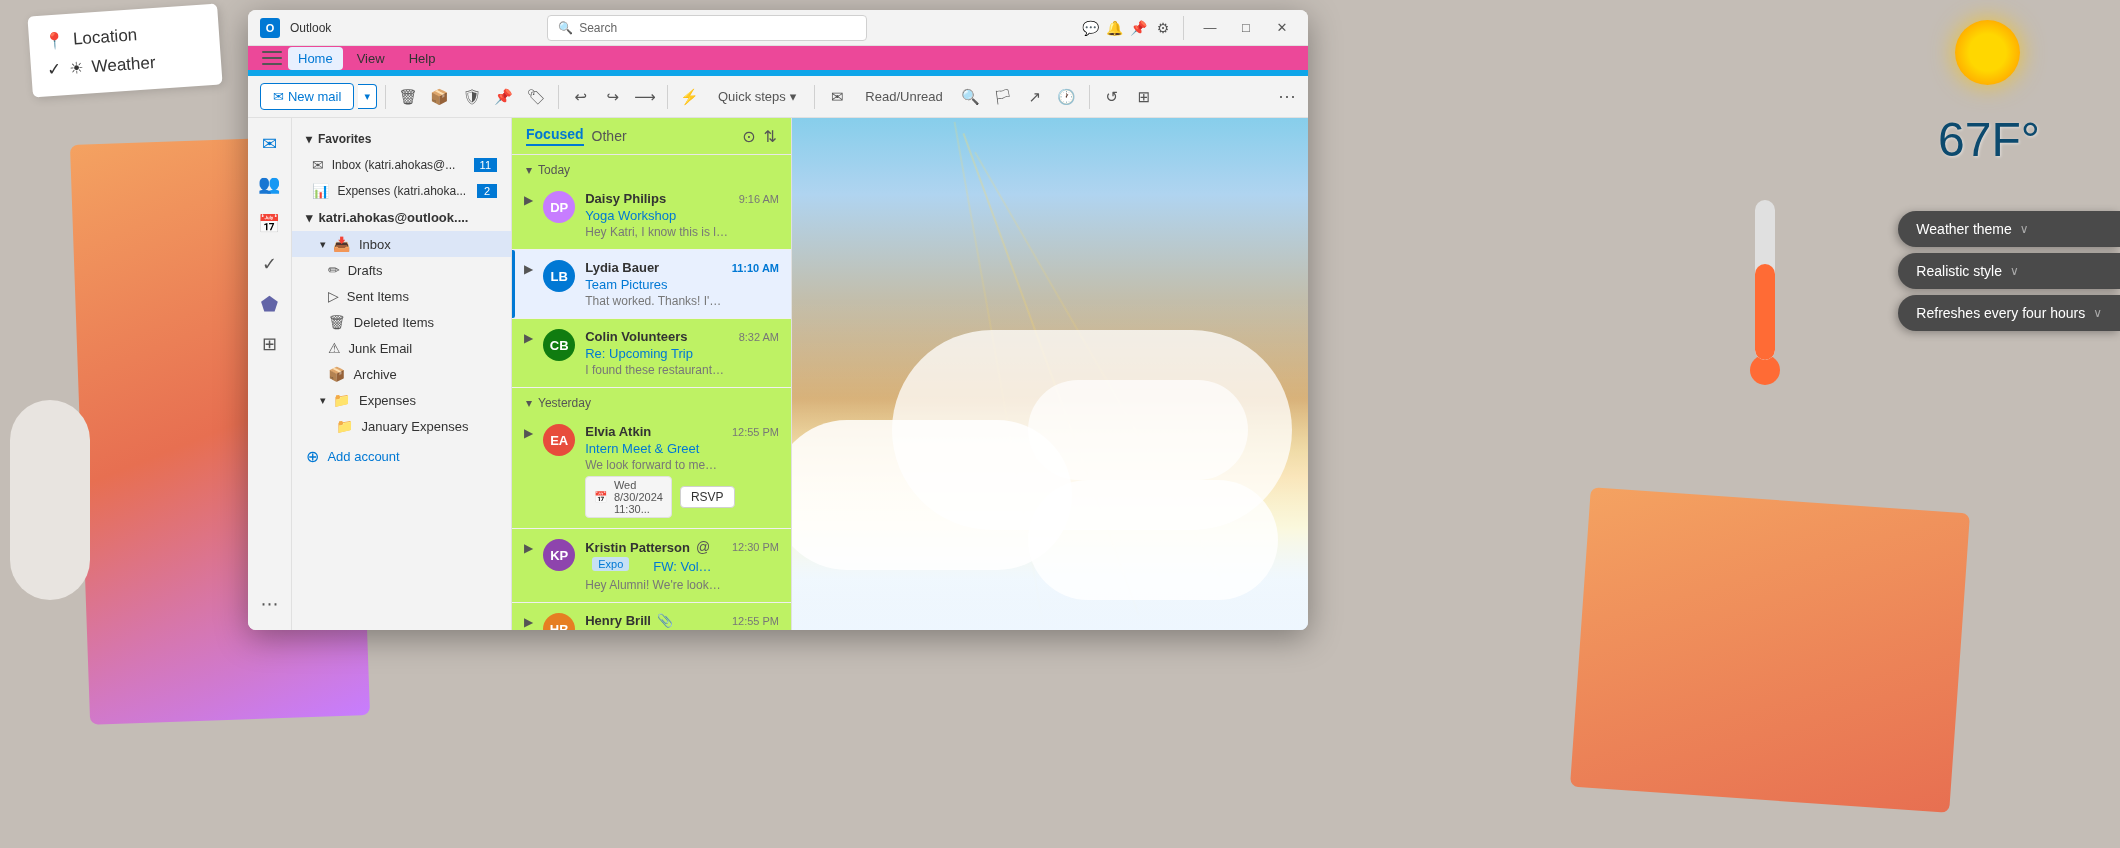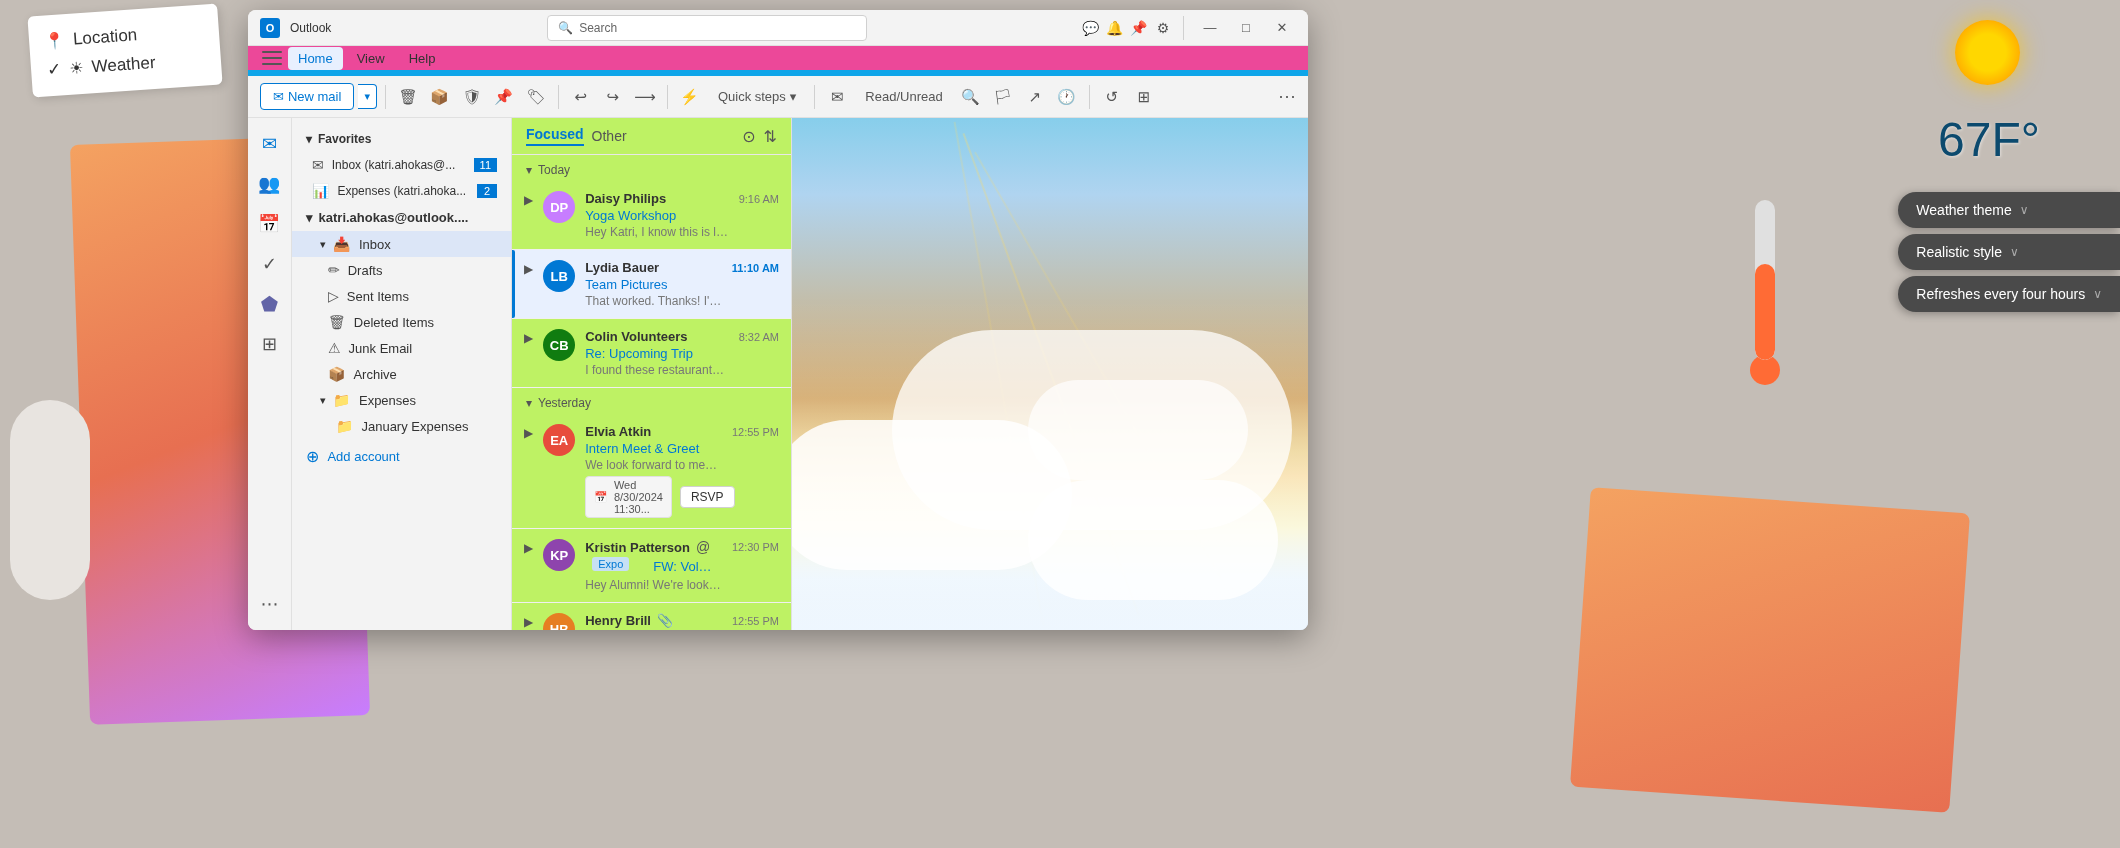--- a/index.html
+++ b/index.html
@@ -493,21 +493,21 @@
       flex: 1;
       background: linear-gradient(180deg, #87ceeb 0%, #b0d4f0 15%, #d4a96a 55%, #e8c97a 65%, #f5d080 70%, #f0e890 80%, #d0e8f8 90%, #c8d8ec 100%);
       position: relative;
       overflow: hidden;
     }
 
     
     .settings-panel {
       position: absolute;
       right: 0;
-      top: 192px;
+      top: 211px;
       z-index: 20;
       display: flex;
       flex-direction: column;
       gap: 6px;
     }
     .settings-chip {
       background: #4a4a4a;
       color: white;
       border-radius: 20px 0 0 20px;
       padding: 10px 18px;

